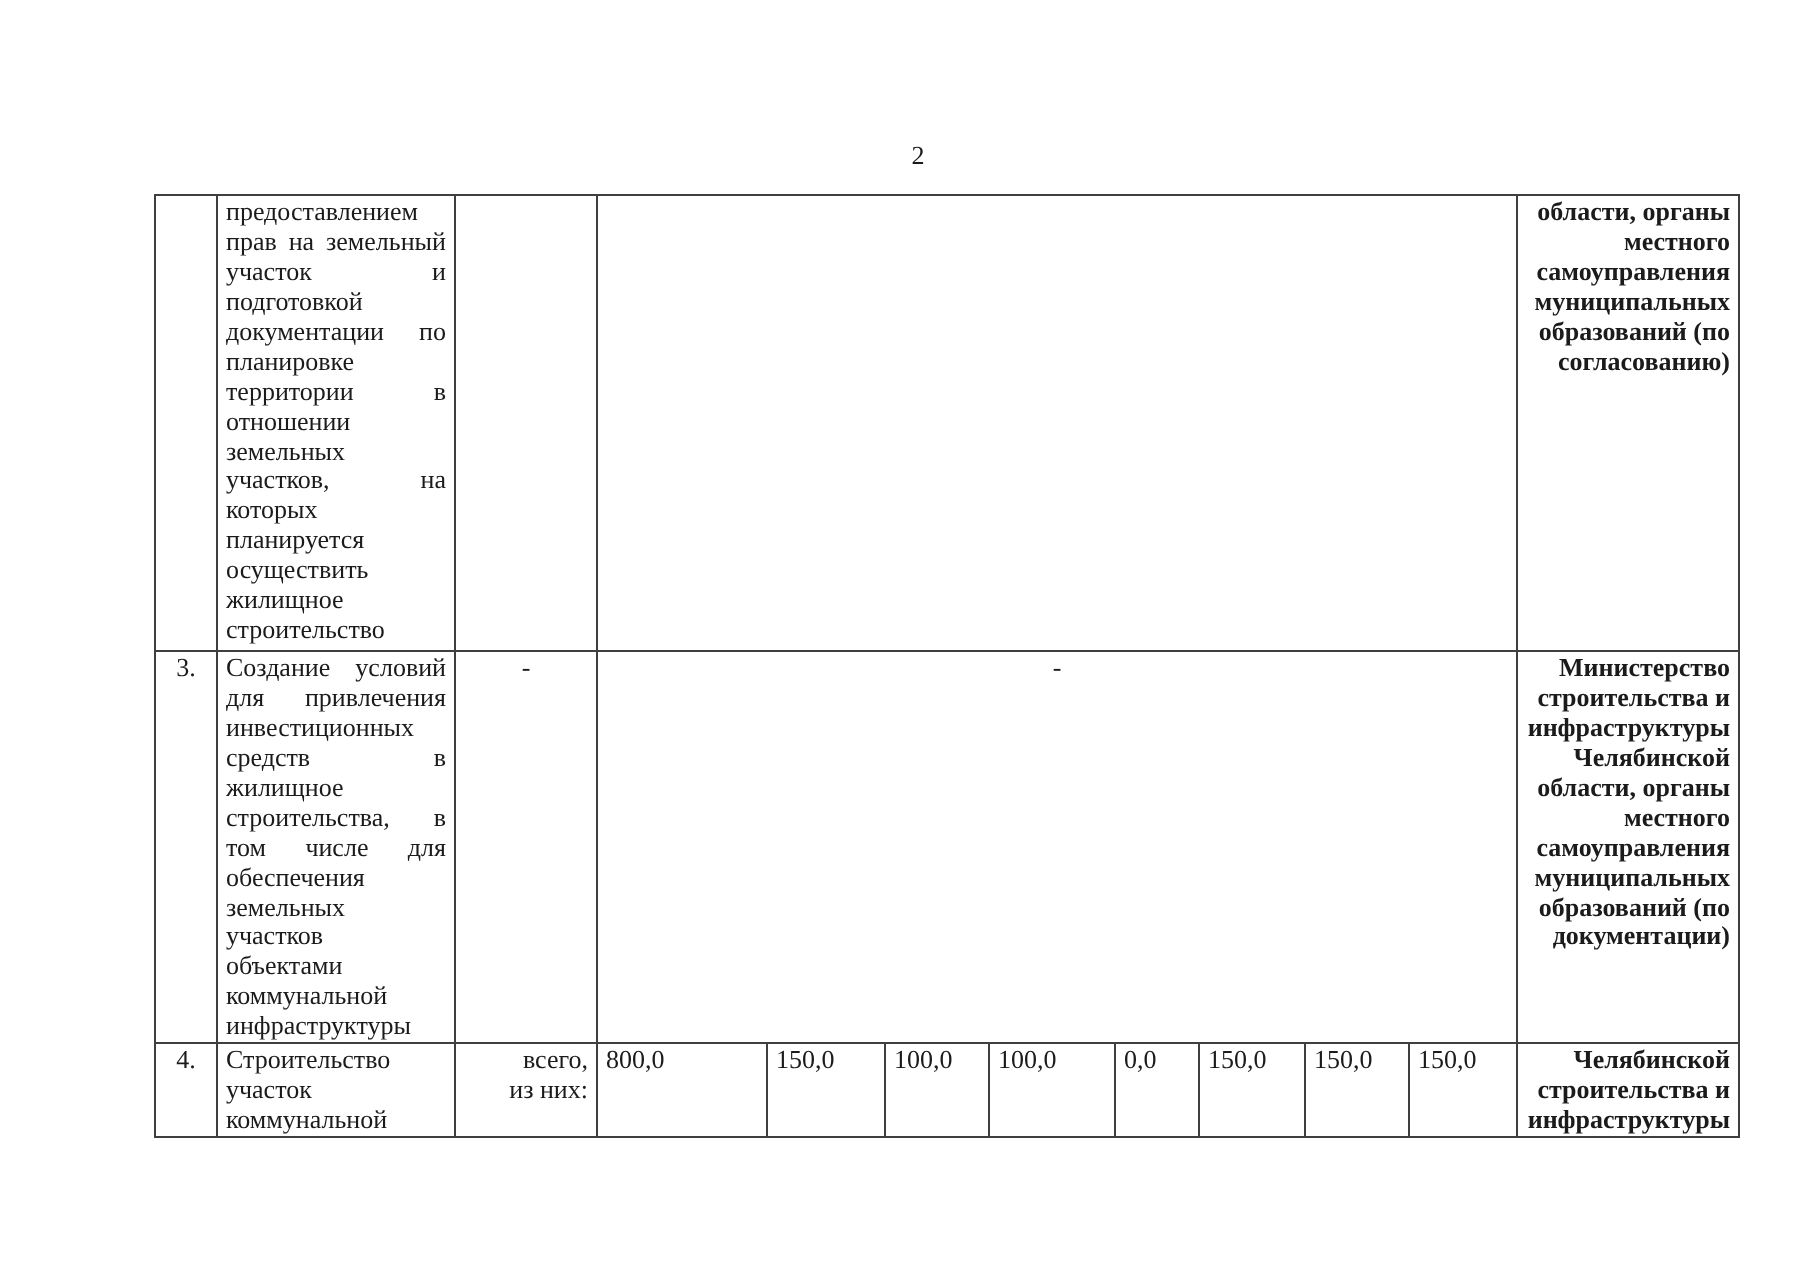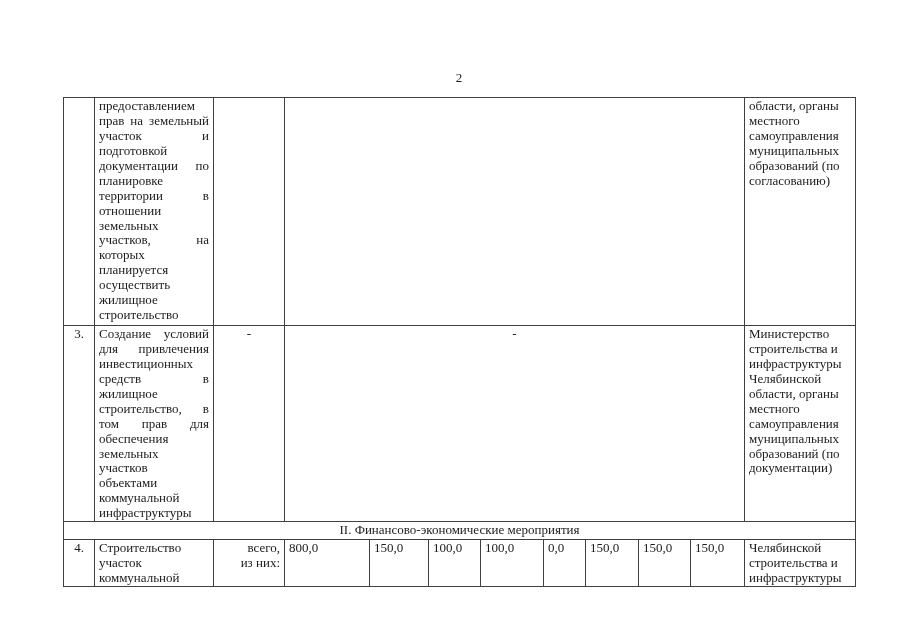--- a/index.html
+++ b/index.html
@@ -22,40 +22,40 @@
     position: absolute;
     top: 71px;
     left: 63px;
     width: 792px;
     text-align: center;
     font-size: 13px;
   }
   table.doc-table {
     position: absolute;
     top: 97px;
-    left: 63px;
+    left: 77px;
     width: 792px;
     border-collapse: collapse;
     table-layout: fixed;
     border-radius: 10px;
   }
   table.doc-table td {
     border: 1px solid #3f3f3f;
     vertical-align: top;
     padding: 1px 4px 0 4px;
     font-size: 13px;
     line-height: 1.15;
     overflow: hidden;
   }
   td.num-cell      { text-align: center; padding-left: 1px; padding-right: 1px; }
   td.desc-cell     { text-align: justify; padding-left: 5px; padding-right: 5px; }
   td.total-cell    { text-align: right; padding-left: 5px; }
   td.dash-cell     { text-align: center; }
   td.value-cell    { text-align: left; padding-left: 1px; padding-right: 1px; }
-  td.resp-cell     { text-align: left; padding-left: 3px; padding-right: 3px; }
+  td.resp-cell     { text-align: right; padding-left: 3px; padding-right: 3px; font-weight: bold; }
   td.section-cell  { text-align: center; padding: 0; }
   tr.row-cont      { height: 228px; }
   tr.row-three     { height: 193px; }
   tr.row-section   { height: 18px; }
   tr.row-four      { height: 46px; }
 </style>
 </head>
 <body>
 
 <div class="page">
@@ -82,29 +82,26 @@
       <tr class="row-cont">
         <td class="num-cell"></td>
         <td class="desc-cell">предоставлением прав на земельный участок и подготовкой документации по планировке территории в отношении земельных участков, на которых планируется осуществить жилищное строительство</td>
         <td class="total-cell"></td>
         <td class="dash-cell" colspan="8"></td>
         <td class="resp-cell">области, органы местного самоуправления муниципальных образований (по согласованию)</td>
       </tr>
 
       <tr class="row-three">
         <td class="num-cell">3.</td>
-        <td class="desc-cell">Создание условий для привлечения инвестиционных средств в жилищное строительство, в том прав для обеспечения земельных участков объектами коммунальной инфраструктуры</td>
+        <td class="desc-cell">Создание условий для привлечения инвестиционных средств в жилищное строительства, в том числе для обеспечения земельных участков объектами коммунальной инфраструктуры</td>
         <td class="dash-cell">-</td>
         <td class="dash-cell" colspan="8">-</td>
         <td class="resp-cell">Министерство строительства и инфраструктуры Челябинской области, органы местного самоуправления муниципальных образований (по документации)</td>
       </tr>
 
-      <tr class="row-section">
-        <td class="section-cell" colspan="12">II. Финансово-экономические мероприятия</td>
-      </tr>
 
       <tr class="row-four">
         <td class="num-cell">4.</td>
         <td class="desc-cell">Строительство участок коммунальной</td>
         <td class="total-cell">
           <div>всего,</div>
           <div>из них:</div>
         </td>
         <td class="value-cell">800,0</td>
         <td class="value-cell">150,0</td>

